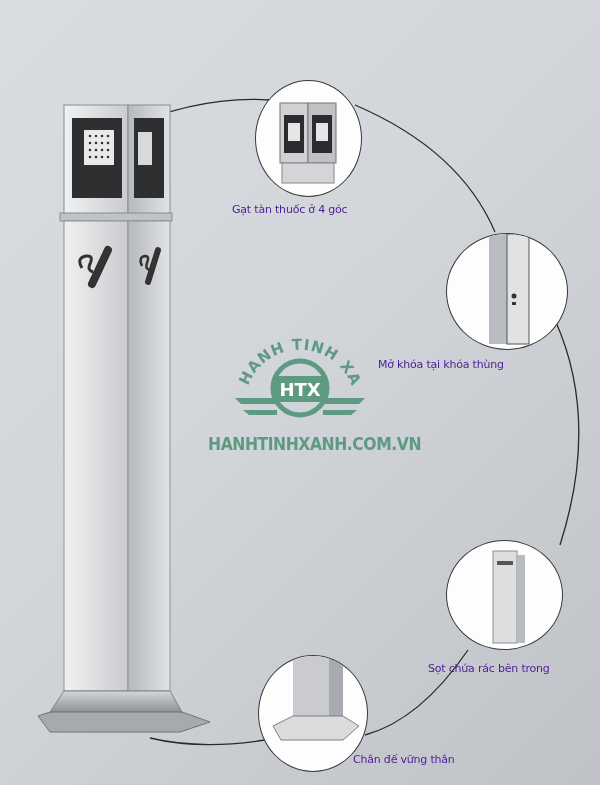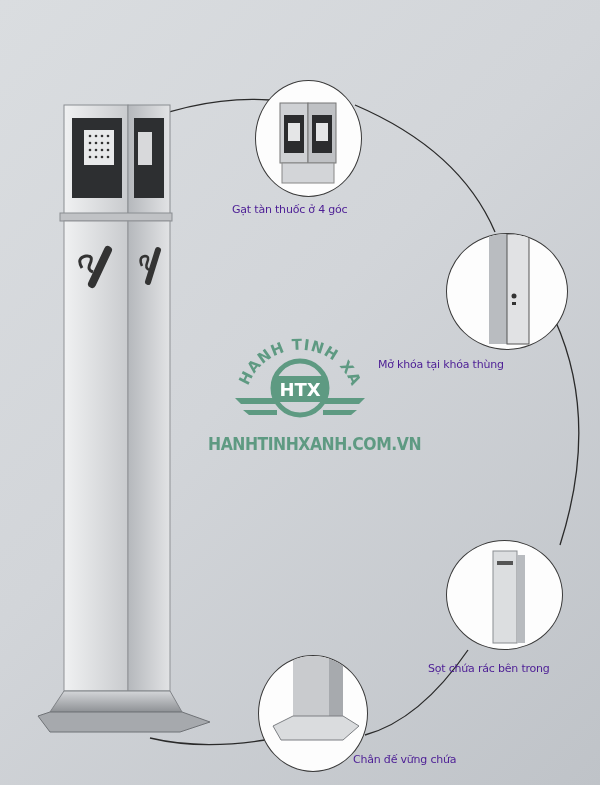--- a/index.html
+++ b/index.html
@@ -112,21 +112,21 @@
   <svg width="108" height="115">
       <rect x="34" y="0" width="36" height="60" fill="#c9cbce"></rect>
       <rect x="70" y="0" width="14" height="60" fill="#a7aaae"></rect>
       <path d="M14 70 L34 60 L84 60 L100 70 L84 84 L22 84 Z" fill="#dadcde" stroke="#7c7f83"></path>
     </svg>
 </div>
 
 <div class="label" style="left:232px;top:203px;">Gạt tàn thuốc ở 4 góc</div>
 <div class="label" style="left:378px;top:358px;">Mở khóa tại khóa thùng</div>
 <div class="label" style="left:420px;top:662px;margin-left:8px;">Sọt chứa rác bên trong</div>
-<div class="label" style="left:353px;top:753px;">Chân đế vững chứa</div>
+<div class="label" style="left:353px;top:753px;">Chân đế vững thân</div>
 
 <div class="abs" style="left:225px;top:320px;width:150px;height:115px;">
   <svg width="150" height="115" viewBox="0 0 150 115">
     <defs>
         <path id="arc" d="M22 70 A 55 55 0 0 1 128 70"></path>
       </defs>
     <text font-family="DejaVu Sans, sans-serif" font-weight="bold" font-size="15" fill="#5e9a82" letter-spacing="1"><textPath href="#arc" startOffset="4">HANH TINH XANH</textPath></text>
     <circle cx="75" cy="68" r="27" fill="none" stroke="#5e9a82" stroke-width="5"></circle>
     <path d="M10 78 L50 78 L50 84 L16 84 Z M140 78 L100 78 L100 84 L134 84 Z" fill="#5e9a82"></path>
     <path d="M18 90 L52 90 L52 95 L24 95 Z M132 90 L98 90 L98 95 L126 95 Z" fill="#5e9a82"></path>

